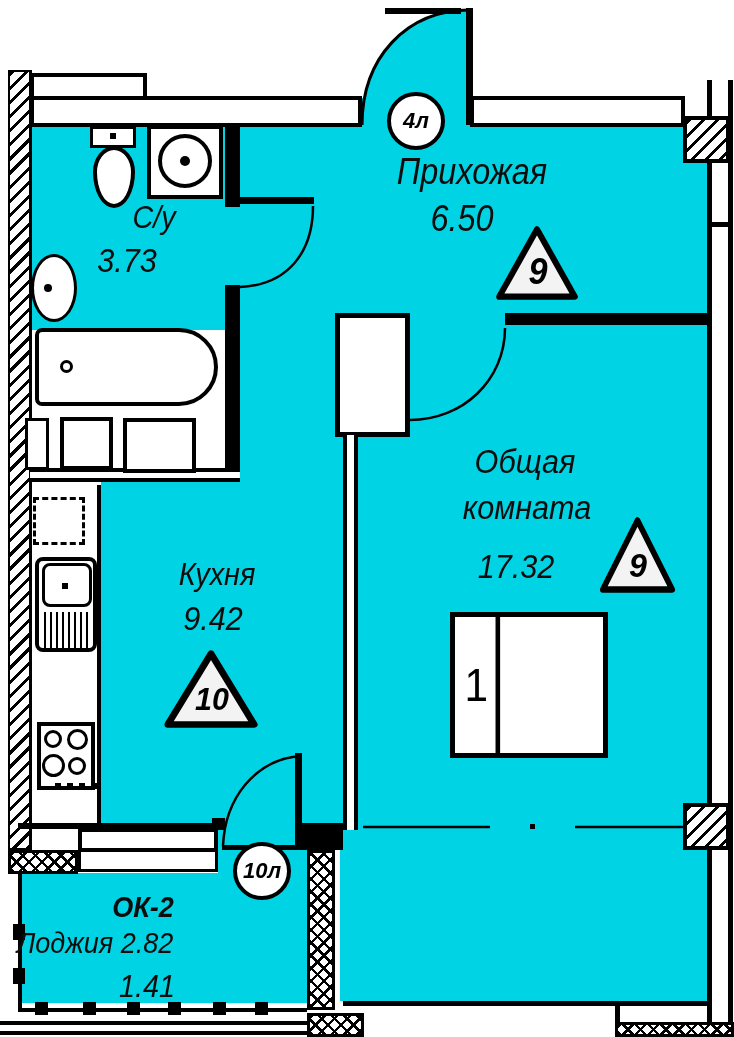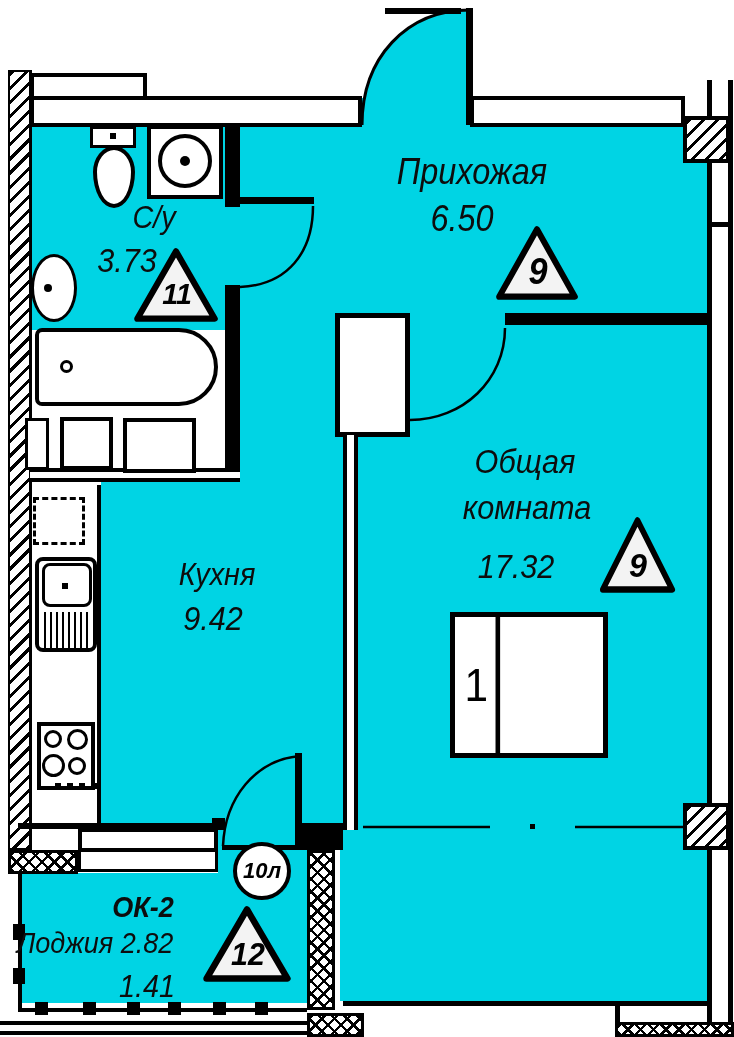--- a/index.html
+++ b/index.html
@@ -158,39 +158,36 @@
     <span>Лоджия</span>&nbsp;<span>2.82</span>
   </div>
   <div class="lbl z8" style="left:147px;top:986px;font-size:32px">1.41</div>
 
   <div class="marker z6" style="left:494px;top:224px;width:86px;height:78px">
     <svg viewBox="0 0 100 88" preserveAspectRatio="none">
         <polygon points="50,6 94,82 6,82"></polygon>
       </svg>
     <span class="mnum" style="font-size:36px">9</span>
   </div>
-  <div class="marker z6" style="left:132px;top:246px;width:88px;height:78px">
+  <div class="marker z6" style="left:162px;top:648px;width:98px;height:82px">
     <svg viewBox="0 0 100 88" preserveAspectRatio="none">
         <polygon points="50,6 94,82 6,82"></polygon>
       </svg>
-    <span class="mnum" style="font-size:30px">11</span>
+    <span class="mnum" style="font-size:32px">10</span>
   </div>
   <div class="marker z6" style="left:598px;top:515px;width:79px;height:80px">
     <svg viewBox="0 0 100 88" preserveAspectRatio="none">
         <polygon points="50,6 94,82 6,82"></polygon>
       </svg>
     <span class="mnum" style="font-size:34px">9</span>
   </div>
-  <div class="marker z6" style="left:201px;top:904px;width:92px;height:80px">
-    <svg viewBox="0 0 100 88" preserveAspectRatio="none">
-        <polygon points="50,6 94,82 6,82"></polygon>
-      </svg>
-    <span class="mnum" style="font-size:32px">12</span>
+
+  <div class="doortag" style="left:387px;top:92px;width:50px;height:50px">
+    <span>4л</span>
   </div>
-
   <div class="doortag" style="left:233px;top:842px;width:50px;height:50px">
     <span>10л</span>
   </div>
 
   <div class="abs z6" style="left:450px;top:612px;width:158px;height:146px;background:#fff;border:5px solid #000;display:flex">
     <div class="stampcell" style="width:42px;border-right:5px solid #000;font-size:46px">1</div>
   </div>
 
 </div>
 

